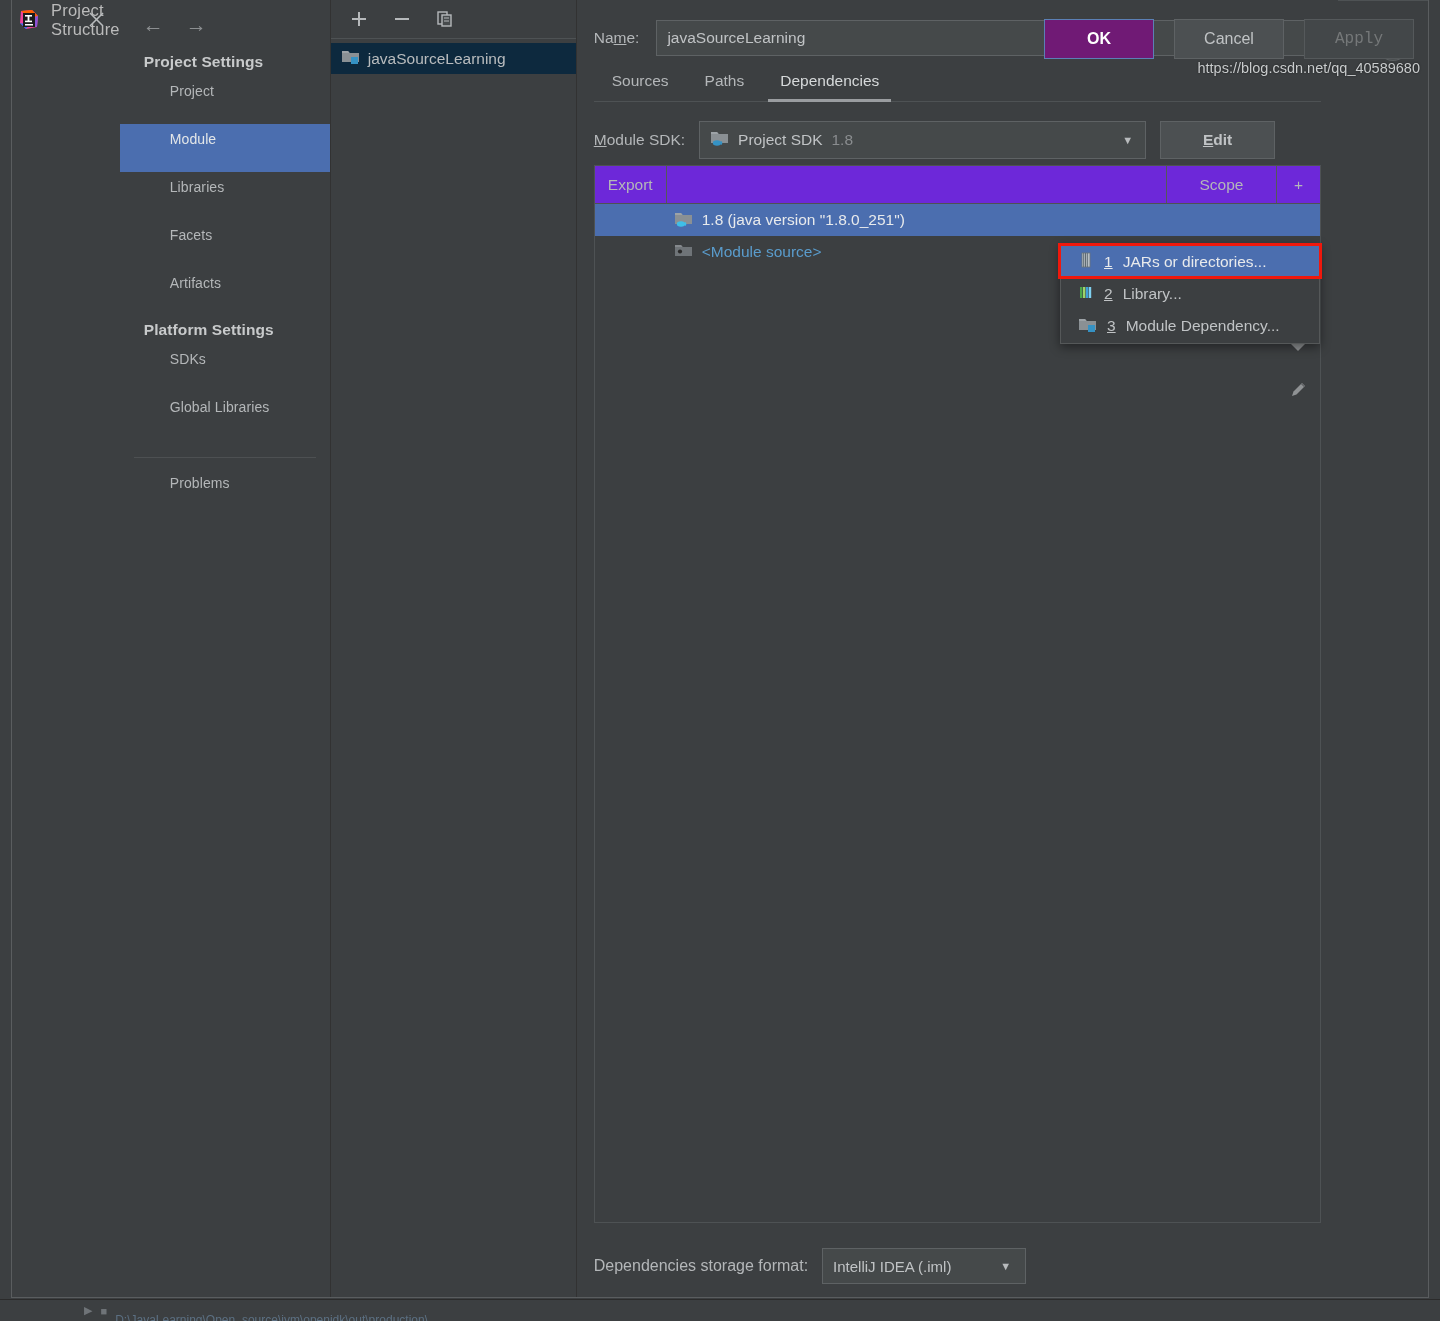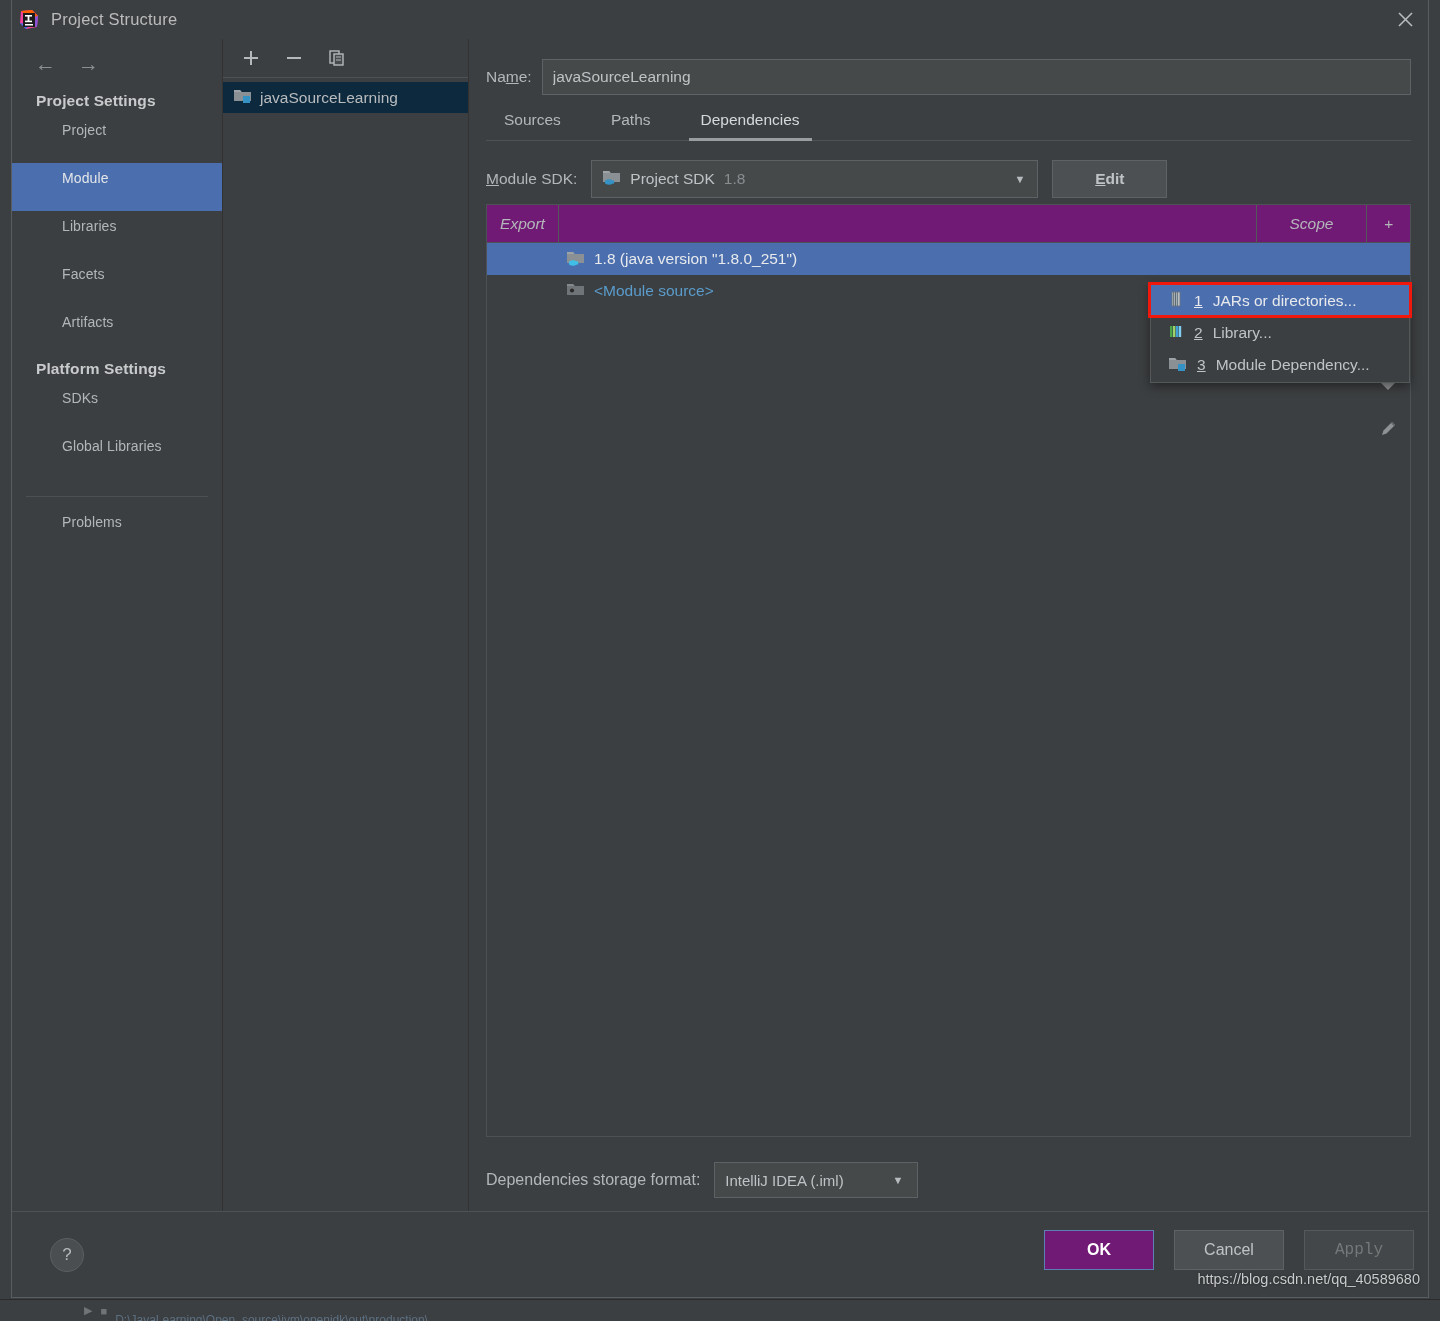--- a/index.html
+++ b/index.html
@@ -26,21 +26,21 @@
     color: #7a9fc2; font-size: 12px; opacity: .5;
     white-space: nowrap; position: relative; top: 9px;
   }
 
   
   #dialog {
     position: absolute; left: 11px; top: 0; width: 1418px; height: 1298px;
     background: #3c3f41;
     border: 1px solid #5a5d5f;
     border-top: none;
-    display: flex; flex-direction: column;
+    display: flex; 
   }
 
   
   #titlebar {
     height: 39px; flex: 0 0 39px;
     background: #3c3f41;
     display: flex; align-items: center;
     position: relative;
   }
   #titlebar .logo { width: 22px; height: 22px; margin-left: 6px; margin-right: 11px; flex: 0 0 22px; }
@@ -101,33 +101,33 @@
   .mod-row .label { color: #b9bcbe; font-size: 15.5px; }
 
   
   #rightpanel {
     flex: 1 1 auto; background: #3c3f41;
     display: flex; flex-direction: column; min-width: 0;
     padding: 0 17px;
   }
   #name-row {
     display: flex; align-items: center; height: 62px; flex: 0 0 62px;
-    gap: 10px; padding-top: 14px;
+    gap: 17px; padding-top: 14px;
   }
   #name-row .lbl { color: #b4b7b9; font-size: 15.5px; }
   #name-row .lbl u { text-decoration: underline; }
   #name-input {
     flex: 1 1 auto; height: 36px; background: #45494a;
     border: 1px solid #5e6264; color: #c0c3c5;
     font-family: "Liberation Sans", sans-serif; font-size: 15.5px;
     padding: 0 10px; outline: none;
   }
 
   #tabs {
-    display: flex; align-items: flex-end; gap: 14px;
+    display: flex; align-items: flex-end; gap: 0;
     height: 40px; flex: 0 0 40px;
     border-bottom: 1px solid #4e5254;
   }
   .tab {
     color: #b4b7b9; font-size: 15.5px; padding: 0 18px 11px 18px;
     cursor: pointer; position: relative;
   }
   .tab.active { color: #d6d9da; }
   .tab.active::after {
     content: ""; position: absolute; left: 6px; right: 6px; bottom: -1px;
@@ -160,23 +160,22 @@
   #edit-btn u { text-decoration: underline; }
 
   
   #table-wrap {
     flex: 1 1 auto; min-height: 0; position: relative;
     display: flex; flex-direction: column;
     border: 1px solid #4e5254; margin-bottom: 12px;
   }
   #table-head {
     display: flex; height: 38px; flex: 0 0 38px;
-    background: #701a75; border-bottom: 1px solid #4e5254;
+    background: #6d28d9; border-bottom: 1px solid #4e5254;
     align-items: stretch;
-    font-style: italic;
   }
   #table-head .th {
     display: flex; align-items: center; color: #b4b7b9; font-size: 15.5px;
   }
   #th-export { width: 72px; justify-content: center; border-right: 1px solid #54585a; }
   #th-mid { flex: 1 1 auto; border-right: 1px solid #54585a; }
   #th-scope { width: 110px; justify-content: center; border-right: 1px solid #54585a; }
   #th-add { width: 43px; justify-content: center; cursor: pointer; color: #c6c9cb; font-size: 22px; }
 
   #table-body { flex: 1 1 auto; background: #3c3f41; position: relative; }

